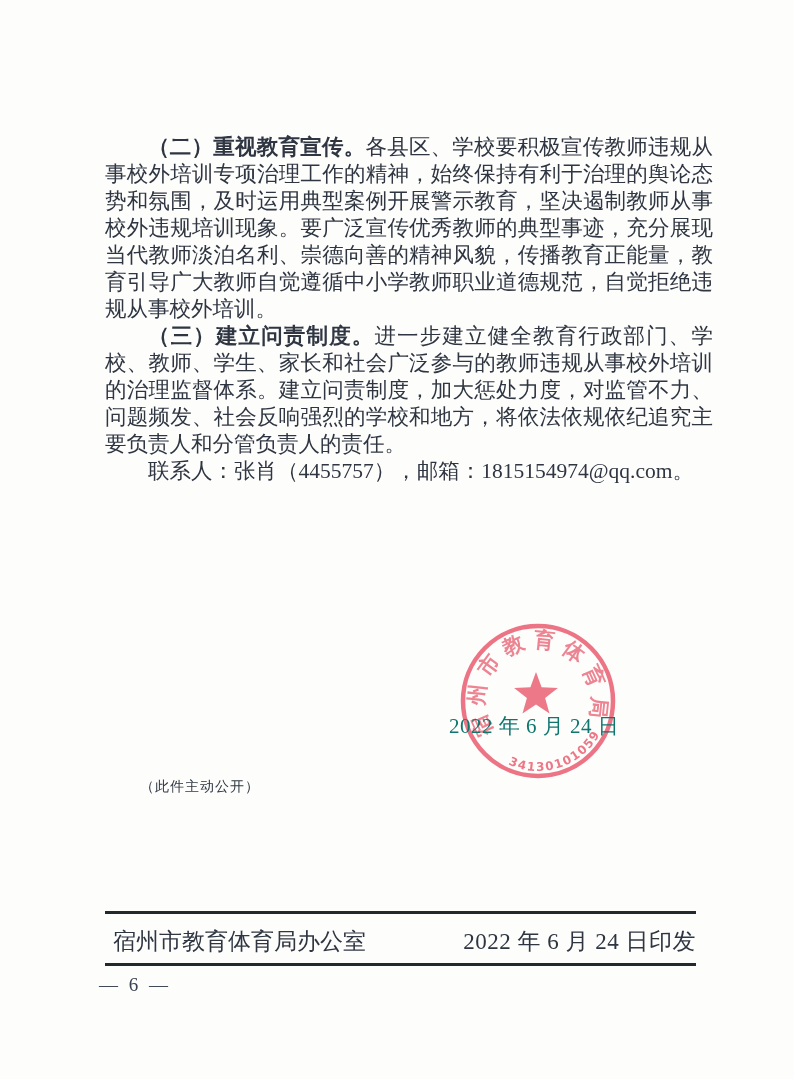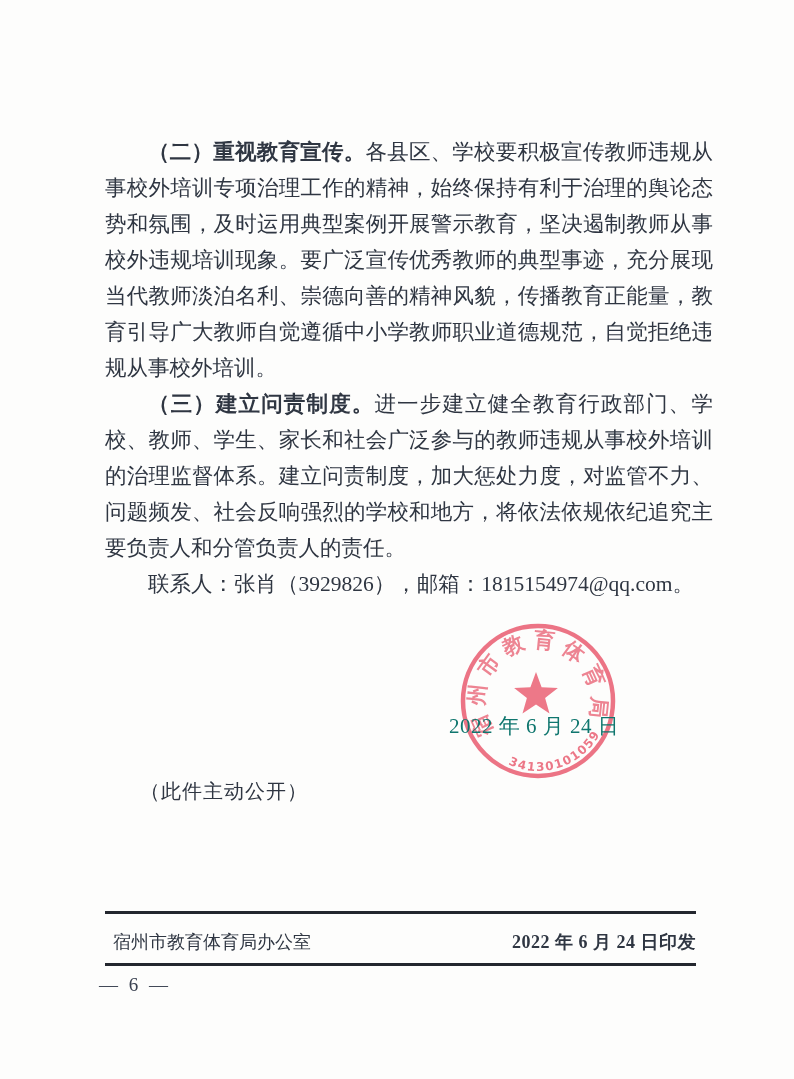--- a/index.html
+++ b/index.html
@@ -12,33 +12,33 @@
     position:relative;
     width:794px;height:1079px;
     background:var(--paper);
     overflow:hidden;
     font-family:"Liberation Serif","DejaVu Serif",serif;
     color:var(--ink);
   }
   .body-text{
     position:absolute;
     left:105px;top:134px;width:608px;
-    font-size:21.5px;line-height:36px;
+    font-size:21.5px;line-height:27px;
     text-align:justify;
   }
   .para{margin:0;text-indent:2em;}
   .para .lead{font-weight:600;}
   .sign-date{
     position:absolute;left:449px;top:712px;
     font-size:21px;letter-spacing:.5px;
     color:#0f766e;z-index:3;white-space:nowrap;
   }
   .disclosure{
     position:absolute;left:140px;top:778px;
-    font-size:20px;letter-spacing:1px;
+    font-size:14px;letter-spacing:1px;
   }
   .stamp{
     position:absolute;left:458px;top:621px;
     width:160px;height:160px;z-index:2;
   }
   .seal-ring{fill:none;stroke:var(--seal);stroke-width:4.5;opacity:.82;}
   .seal-star{fill:var(--seal);opacity:.8;}
   .seal-char{
     font-size:21px;fill:var(--seal);text-anchor:middle;
     font-weight:700;opacity:.72;
@@ -51,37 +51,37 @@
   }
   .footer-rule{
     position:absolute;left:105px;width:591px;height:3px;
     background:#23272e;
   }
   .rule-top{top:911px;}
   .rule-bottom{top:963px;}
   .footer-row{
     position:absolute;left:113px;top:929px;width:583px;
     display:flex;justify-content:space-between;align-items:flex-start;
-    font-size:18px;line-height:26px;
+    font-size:23px;line-height:26px;
   }
-  .footer-row .print-date{letter-spacing:.5px;font-weight:bold;}
+  .footer-row .print-date{letter-spacing:.5px;}
   .page-number{
     position:absolute;left:99px;top:974px;
     font-size:19px;letter-spacing:3px;color:#3a4150;
   }
 </style>
 </head>
 <body>
 
 <div class="page">
 
   <div class="body-text">
     <p class="para"><span class="lead">（二）重视教育宣传。</span><span>各县区、学校要积极宣传教师违规从事校外培训专项治理工作的精神，始终保持有利于治理的舆论态势和氛围，及时运用典型案例开展警示教育，坚决遏制教师从事校外违规培训现象。要广泛宣传优秀教师的典型事迹，充分展现当代教师淡泊名利、崇德向善的精神风貌，传播教育正能量，教育引导广大教师自觉遵循中小学教师职业道德规范，自觉拒绝违规从事校外培训。</span></p>
     <p class="para"><span class="lead">（三）建立问责制度。</span><span>进一步建立健全教育行政部门、学校、教师、学生、家长和社会广泛参与的教师违规从事校外培训的治理监督体系。建立问责制度，加大惩处力度，对监管不力、问题频发、社会反响强烈的学校和地方，将依法依规依纪追究主要负责人和分管负责人的责任。</span></p>
-    <p class="para"><span class="lead"></span><span>联系人：张肖（3929826），邮箱：1815154974@qq.com。</span></p>
+    <p class="para"><span class="lead"></span><span>联系人：张肖（4455757），邮箱：1815154974@qq.com。</span></p>
   </div>
 
   <div class="stamp">
     <svg viewBox="0 0 160 160" width="160" height="160">
       <circle class="seal-ring" cx="80" cy="80" r="75"></circle>
       <polygon class="seal-star" points="78,51 83.6,66.2 99.9,66.9 87.1,77 91.5,92.6 78,83.6 64.5,92.6 68.9,77 56.1,66.9 72.4,66.2"></polygon>
       <g id="seal-org">
           <text x="80" y="26" transform="rotate(-114 80 80)" class="seal-char">宿</text>
           <text x="80" y="26" transform="rotate(-84 80 80)" class="seal-char">州</text>
           <text x="80" y="26" transform="rotate(-54 80 80)" class="seal-char">市</text>

